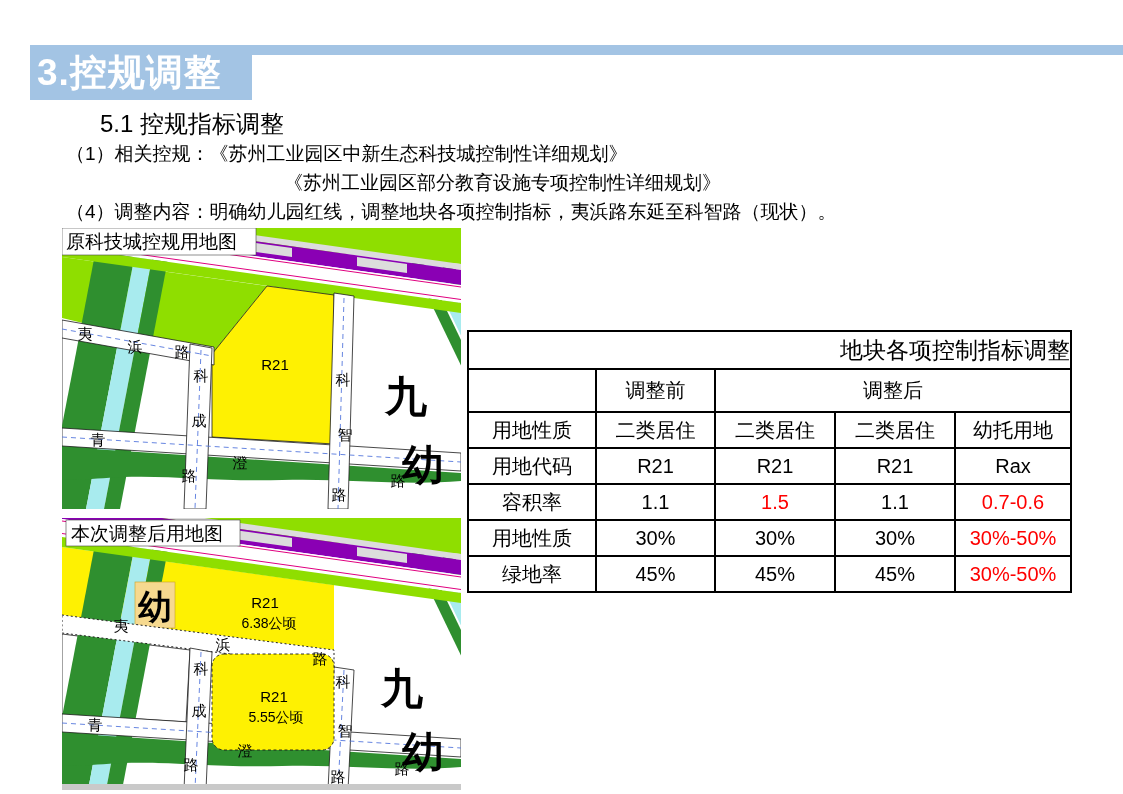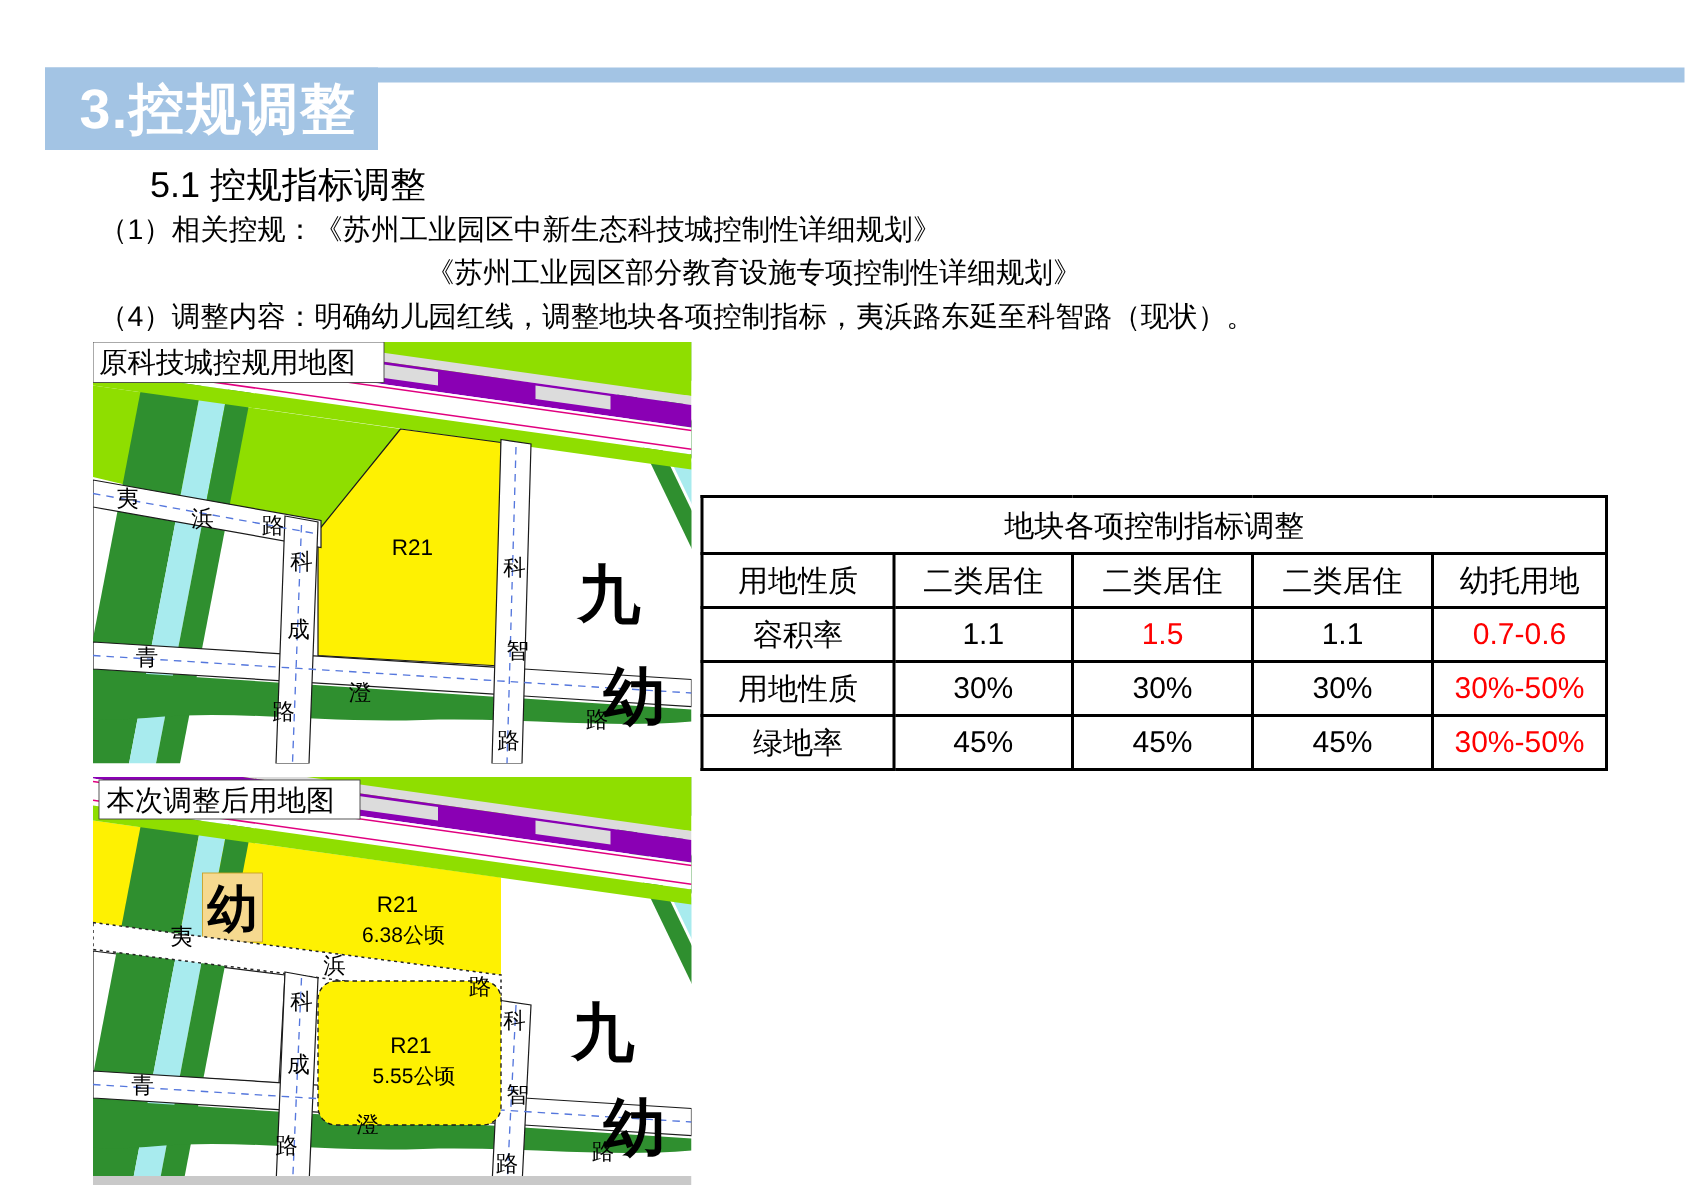--- a/index.html
+++ b/index.html
@@ -2,42 +2,42 @@
 <html><head>
 <meta charset="utf-8">
 <style>
   html,body{margin:0;padding:0;background:#fff;}
   body{width:1123px;height:794px;position:relative;overflow:hidden;
        font-family:"Liberation Sans","DejaVu Sans",sans-serif;color:#000;}
   .abs{position:absolute;}
   
   #title-strip{left:30px;top:45px;width:1093px;height:10px;background:#A3C4E4;}
   #title-block{left:30px;top:45px;width:222px;height:55px;background:#A3C4E4;}
-  #title-block .ttl{font-size:37px;font-weight:bold;color:#fff;line-height:55px;padding-left:23px;letter-spacing:1px;}
+  #title-block .ttl{font-size:37px;font-weight:bold;color:#fff;line-height:55px;padding-left:7px;letter-spacing:1px;}
   
   .bodyline{font-size:19px;line-height:28px;white-space:nowrap;}
   #subtitle{left:100px;top:110px;font-size:24px;}
   #line1{left:66px;top:140px;}
   #line2{left:284px;top:169px;}
   #line3{left:66px;top:198px;}
   
   #map-before{left:62px;top:228px;}
   #map-after{left:62px;top:518px;}
   svg{display:block;}
   svg text{font-family:"Liberation Sans","DejaVu Sans",sans-serif;fill:#000;}
   .roadchar{font-size:15px;}
   .bigchar{font-size:42px;font-weight:bold;}
   .parcel{font-size:15px;}
   .parcel-s{font-size:14px;}
   .mapcap{font-size:19px;}
   
   #indicator-table{left:467px;top:330px;border-collapse:collapse;table-layout:fixed;}
   #indicator-table td{border:2px solid #000;text-align:center;vertical-align:middle;
         font-size:20px;font-weight:500;padding:0;overflow:hidden;white-space:nowrap;}
-  #indicator-table tr.t-title td{height:36px;font-size:20px;}
+  #indicator-table tr.t-title td{height:36px;font-size:23px;text-align:right;}
   #indicator-table tr.t-sub td{height:41px;}
   #indicator-table tr.t-row td{height:34px;}
   #indicator-table span[data-red="true"]{color:#FE0000;}
 </style>
 </head>
 <body>
 
 <div class="abs" id="title-strip"></div>
 <div class="abs" id="title-block">
   <div class="ttl">3.控规调整</div>
@@ -205,28 +205,40 @@
     <col style="width:128px">
       <col style="width:119px">
       <col style="width:120px">
     <col style="width:120px">
       <col style="width:116px">
   </colgroup>
   <tbody>
       <tr class="t-title">
     <td colspan="5">地块各项控制指标调整</td>
   </tr>
+  <tr class="t-sub">
+    <td></td>
+    <td>调整前</td>
+    <td colspan="3">调整后</td>
+  </tr>
   <tr class="t-row">
     <td>用地性质</td>
     <td><span data-red="false">二类居住</span></td>
     <td><span data-red="false">二类居住</span></td>
     <td><span data-red="false">二类居住</span></td>
     <td><span data-red="false">幼托用地</span></td>
   </tr>
   <tr class="t-row">
+    <td>用地代码</td>
+    <td><span data-red="false">R21</span></td>
+    <td><span data-red="false">R21</span></td>
+    <td><span data-red="false">R21</span></td>
+    <td><span data-red="false">Rax</span></td>
+  </tr>
+  <tr class="t-row">
     <td>容积率</td>
     <td><span data-red="false">1.1</span></td>
     <td><span data-red="true">1.5</span></td>
     <td><span data-red="false">1.1</span></td>
     <td><span data-red="true">0.7-0.6</span></td>
   </tr>
   <tr class="t-row">
     <td>用地性质</td>
     <td><span data-red="false">30%</span></td>
     <td><span data-red="false">30%</span></td>

